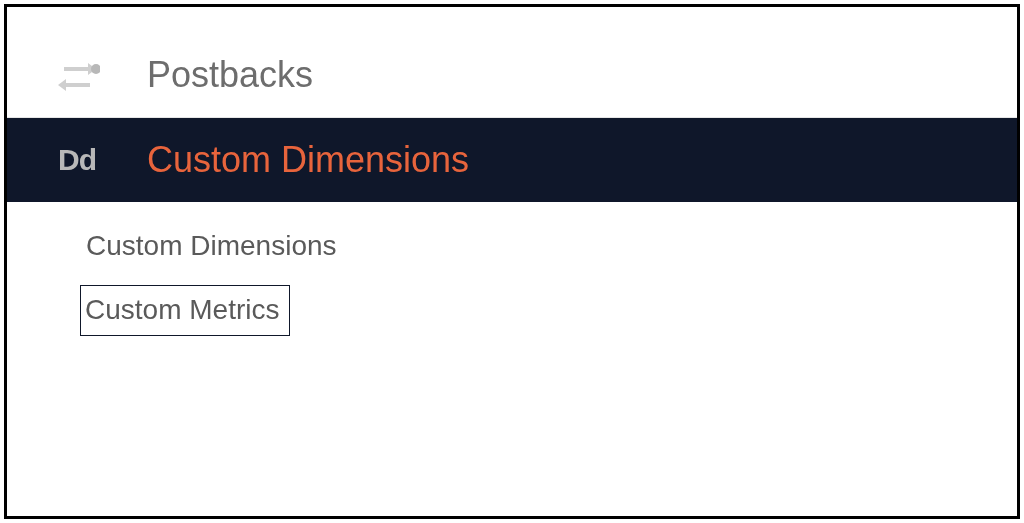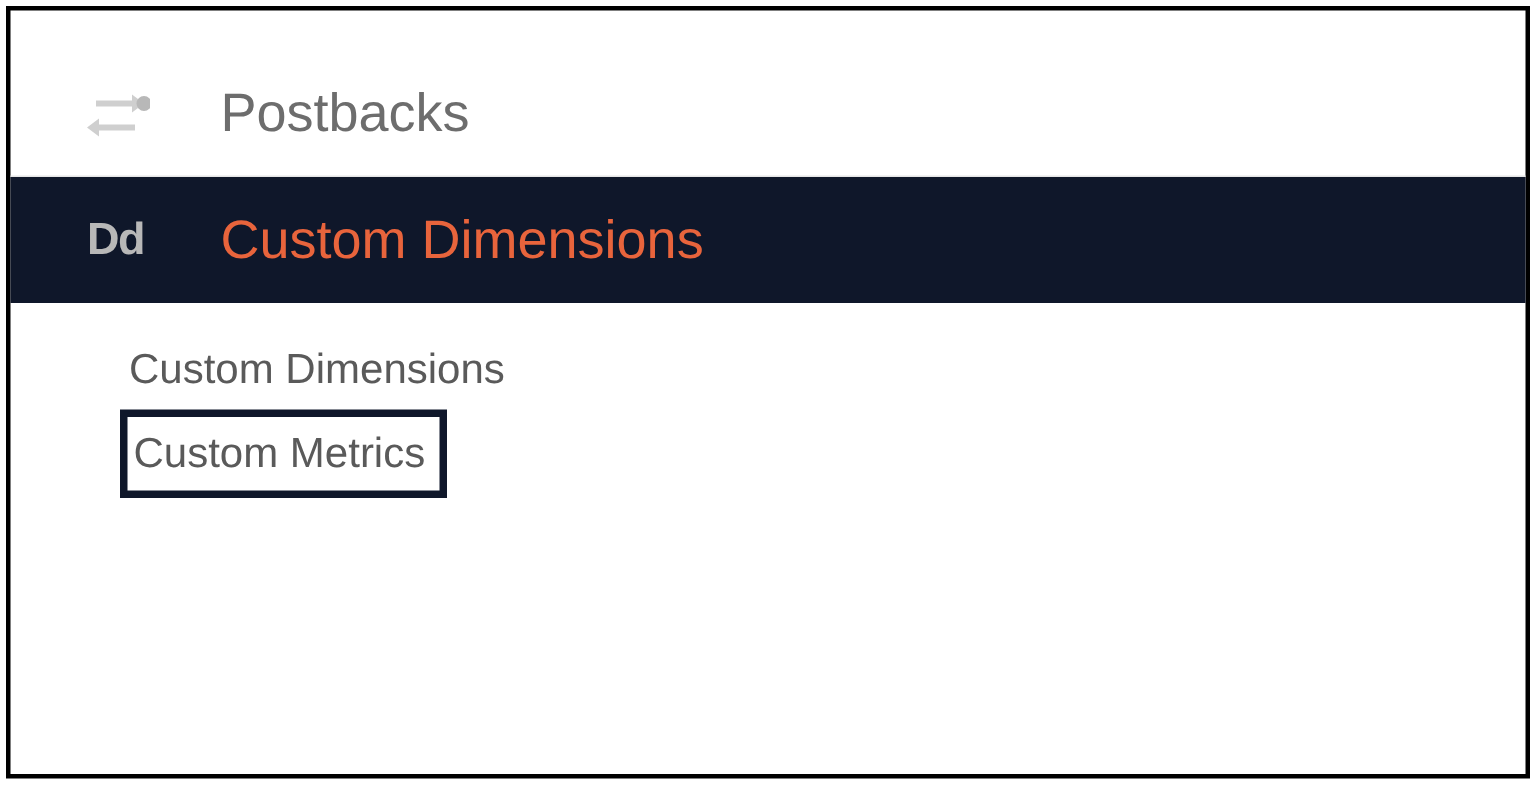--- a/index.html
+++ b/index.html
@@ -61,24 +61,25 @@
       font-size: 28px;
       color: #5a5a5a;
       line-height: 1.6;
       cursor: pointer;
       display: inline-block;
     }
     .sub-item-wrap {
       margin-bottom: 4px;
     }
     .highlight-box {
-      border: 5px solid #0f172a;
+      border: 1px solid #0f172a;
       display: inline-block;
       padding: 2px 10px 2px 4px;
       margin-left: -6px;
+      margin-top: 12px;
     }
     .dd-icon {
       font-size: 30px;
       font-weight: 600;
       color: #b8b8b8;
       letter-spacing: -1px;
     }
   </style>
 </head>
 <body>

